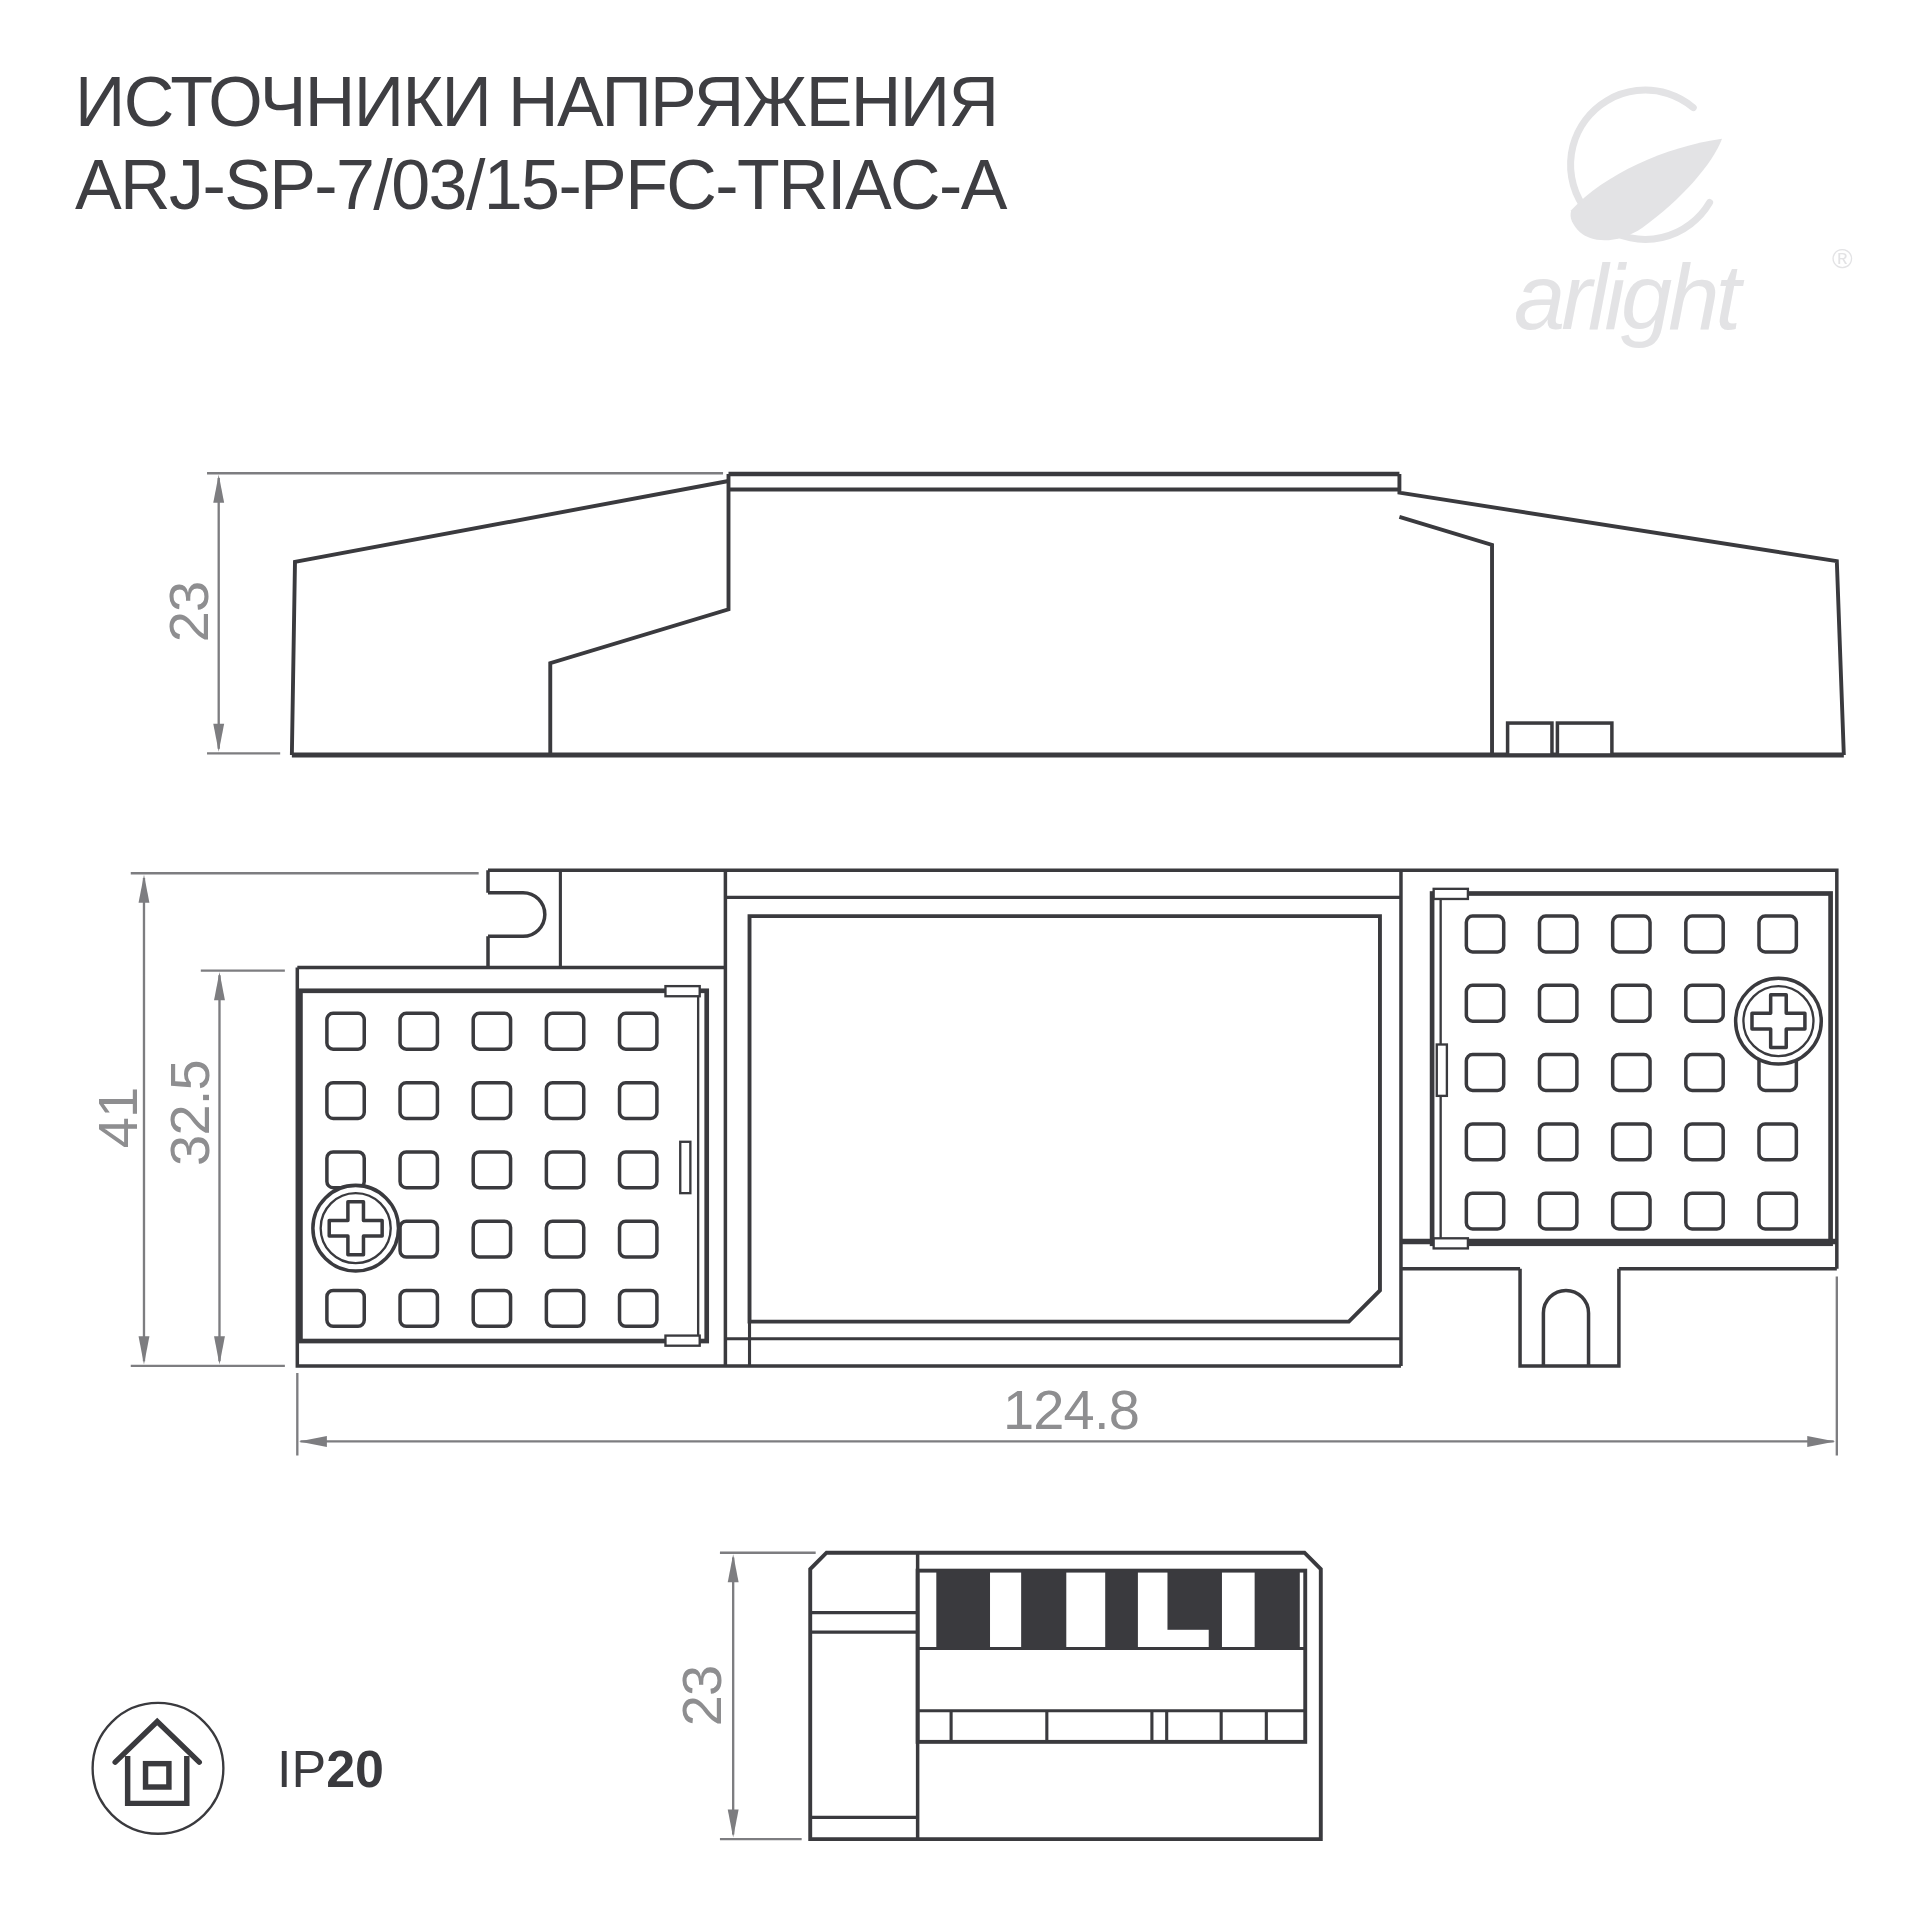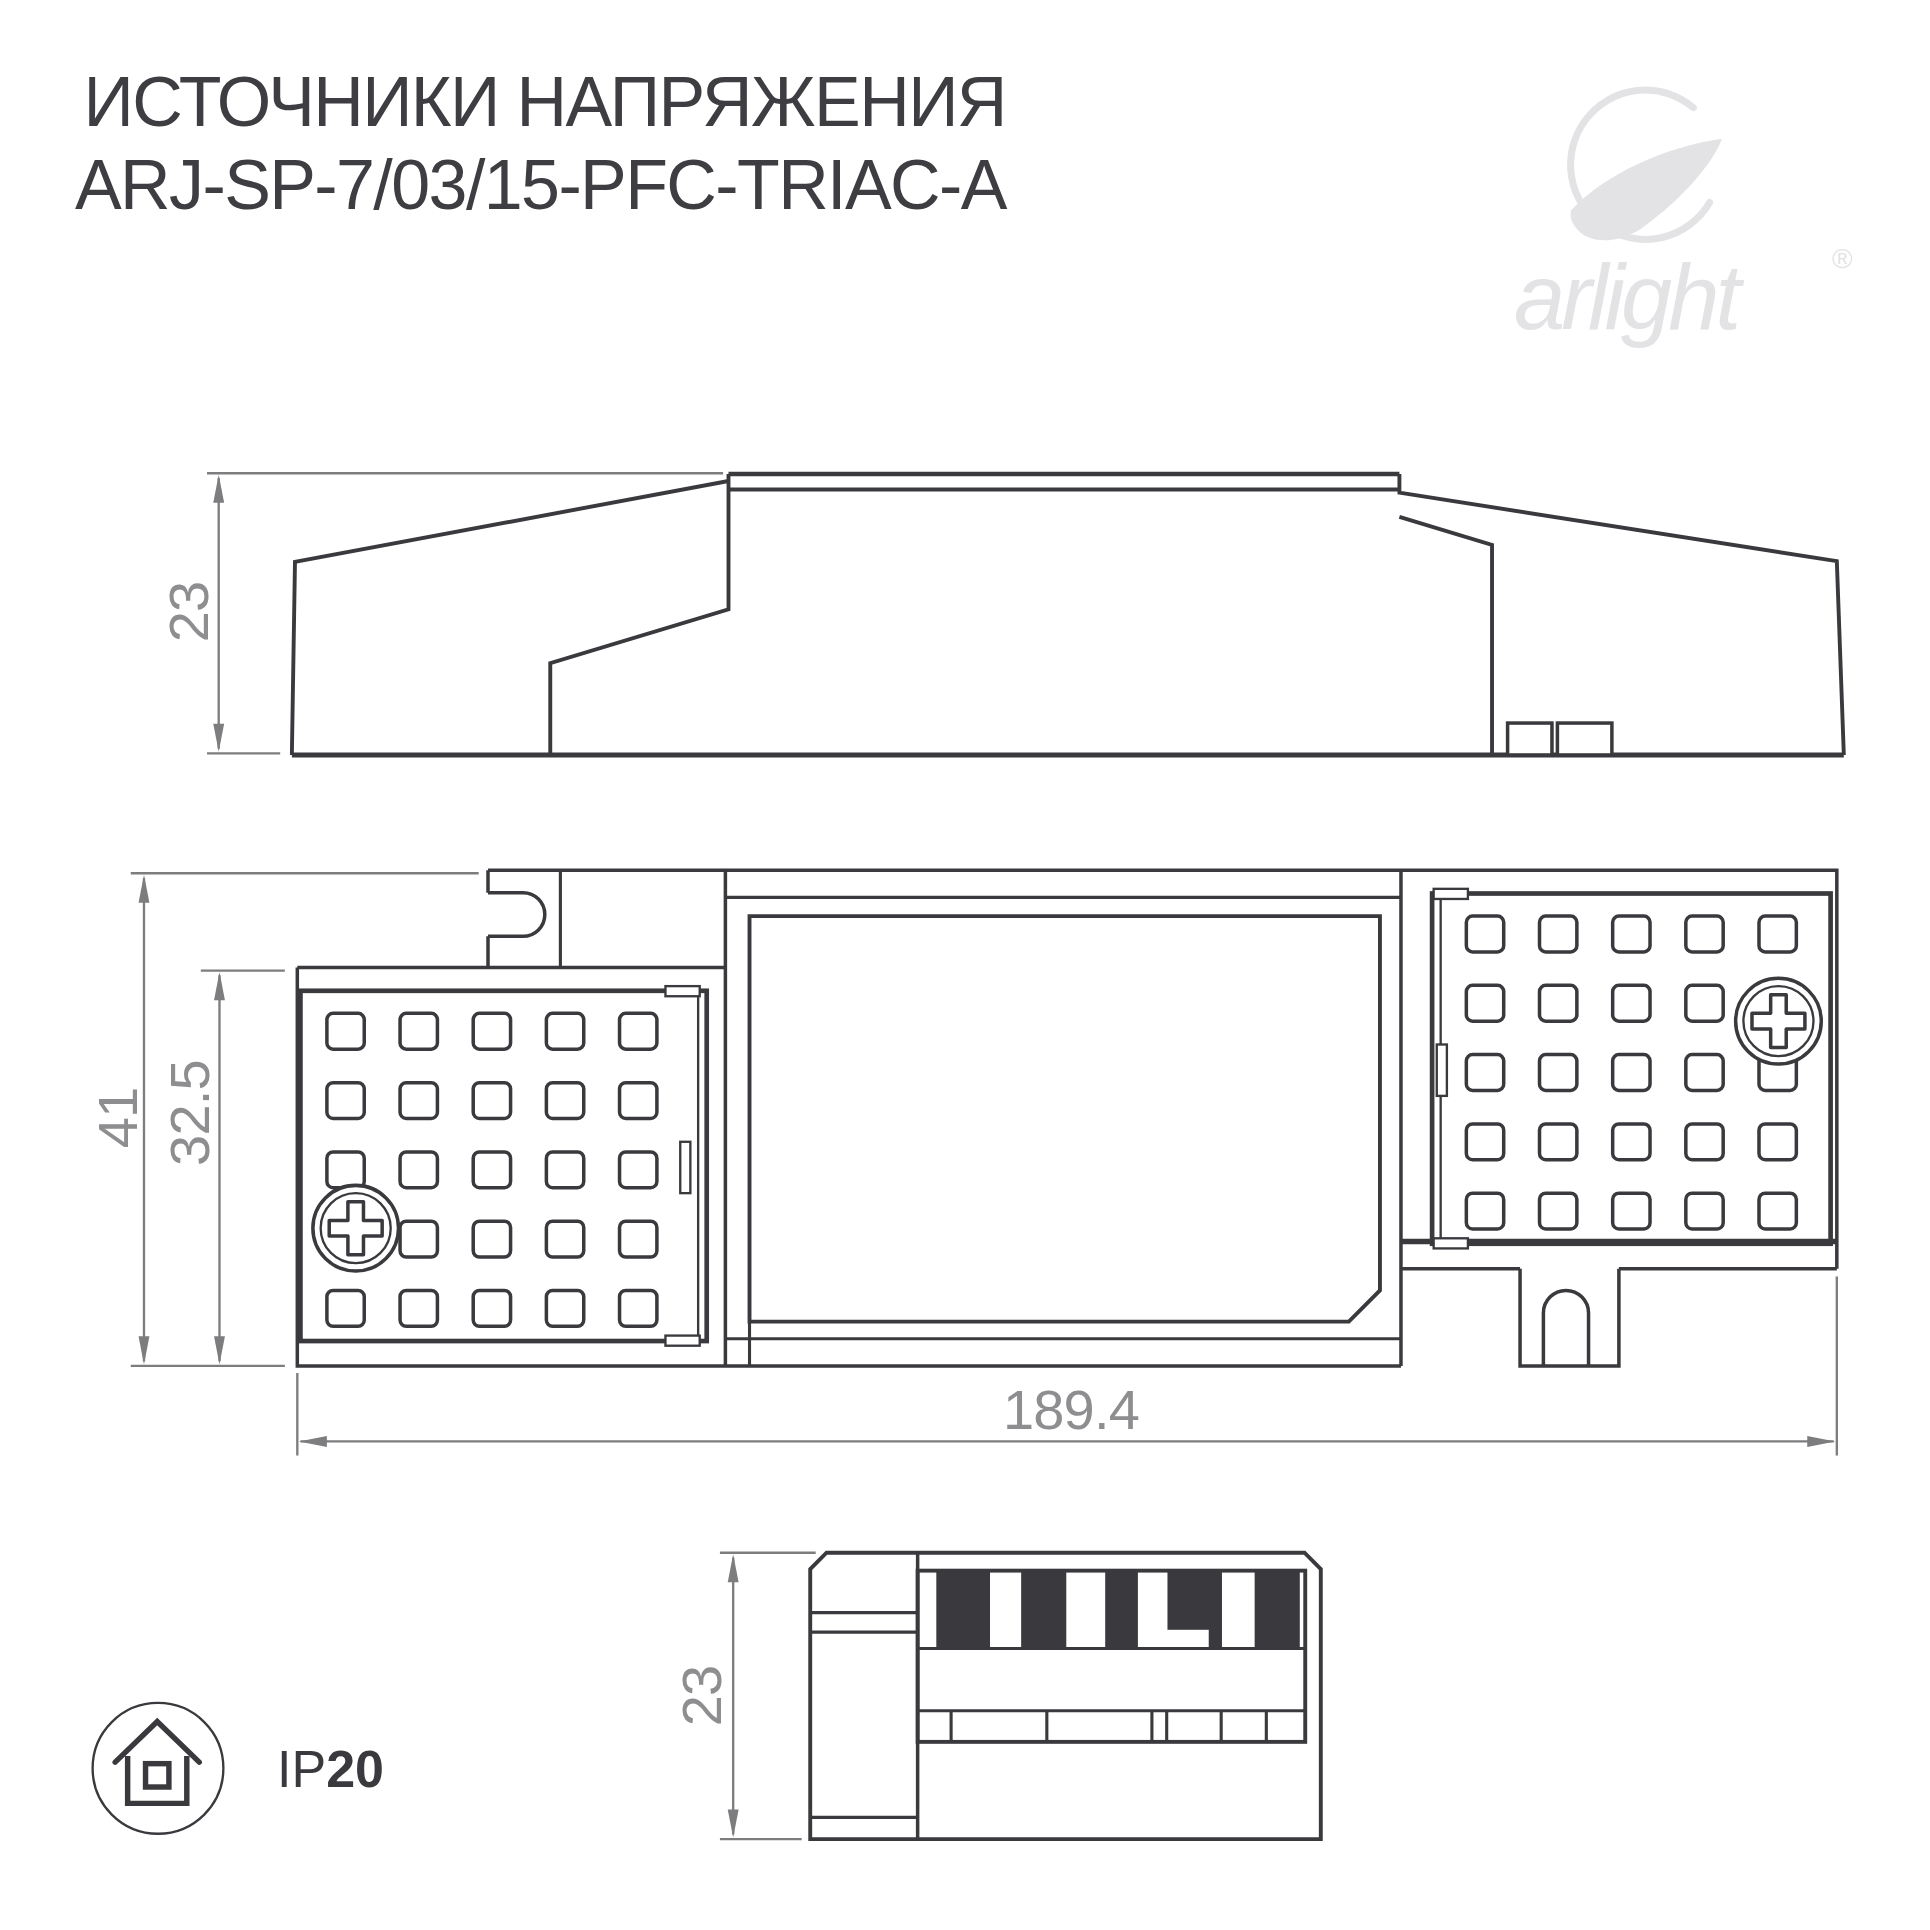--- a/index.html
+++ b/index.html
@@ -1,19 +1,19 @@
 <!DOCTYPE html>
 <html style="font-size:12.5px"><head>
 <meta charset="utf-8">
 <style>
   html,body{margin:0;padding:0;background:#ffffff;}
   .canvas{position:relative;width:1931px;height:1931px;background:#fff;overflow:hidden;
           font-family:"Liberation Sans", sans-serif;}
   .title{position:absolute;left:75px;top:61px;color:#3e3e42;font-size:70px;line-height:83px;
-         font-weight:400;letter-spacing:-1.6px;white-space:nowrap;text-align:right;}
+         font-weight:400;letter-spacing:-1.6px;white-space:nowrap;}
   .logo{position:absolute;left:1483px;top:47px;width:405px;height:311px;}
   .logo-text{position:absolute;left:31px;top:198px;color:#e3e3e5;font-size:92px;font-weight:400;
              font-style:italic;letter-spacing:-3.9px;white-space:nowrap;}
   .logo-reg{position:absolute;left:349px;top:196px;color:#e3e3e5;font-size:28px;font-weight:400;}
   .dim-label{position:absolute;color:#8e8e90;font-size:56px;letter-spacing:-0.8px;white-space:nowrap;
              transform:translate(-50%,-50%);}
   .dim-label.vert{transform:translate(-50%,-50%) rotate(-90deg);}
   .badge{position:absolute;left:277px;top:1729px;color:#3a3a3e;font-size:52px;line-height:81px;white-space:nowrap;}
   .badge .ip{font-weight:400;}
   .badge .val{font-weight:700;}
@@ -209,21 +209,21 @@
       <circle class="ln" stroke-width="3" cx="203" cy="2272" r="84"></circle>
       <path class="ln" stroke-width="7" stroke-linecap="round" d="M148,2264 L202,2212 L256,2264"></path>
       <path class="ln" stroke-width="7" d="M164,2256 V2317 H240 V2256"></path>
       <rect class="ln" stroke-width="7" x="187" y="2266" width="30" height="30"></rect>
     </g>
   </svg>
 
   <div class="dim-label vert" style="left:188px;top:612px;">23</div>
   <div class="dim-label vert" style="left:117px;top:1118px;">41</div>
   <div class="dim-label vert" style="left:189px;top:1113px;">32.5</div>
-  <div class="dim-label" style="left:1071px;top:1409px;">189.4</div>
+  <div class="dim-label" style="left:1071px;top:1409px;">124.8</div>
   <div class="dim-label vert" style="left:701px;top:1696px;">23</div>
 
   <div class="badge">
     <span class="ip">IP</span><span class="val">20</span>
   </div>
 
 </div>
 
 
 </body></html>

